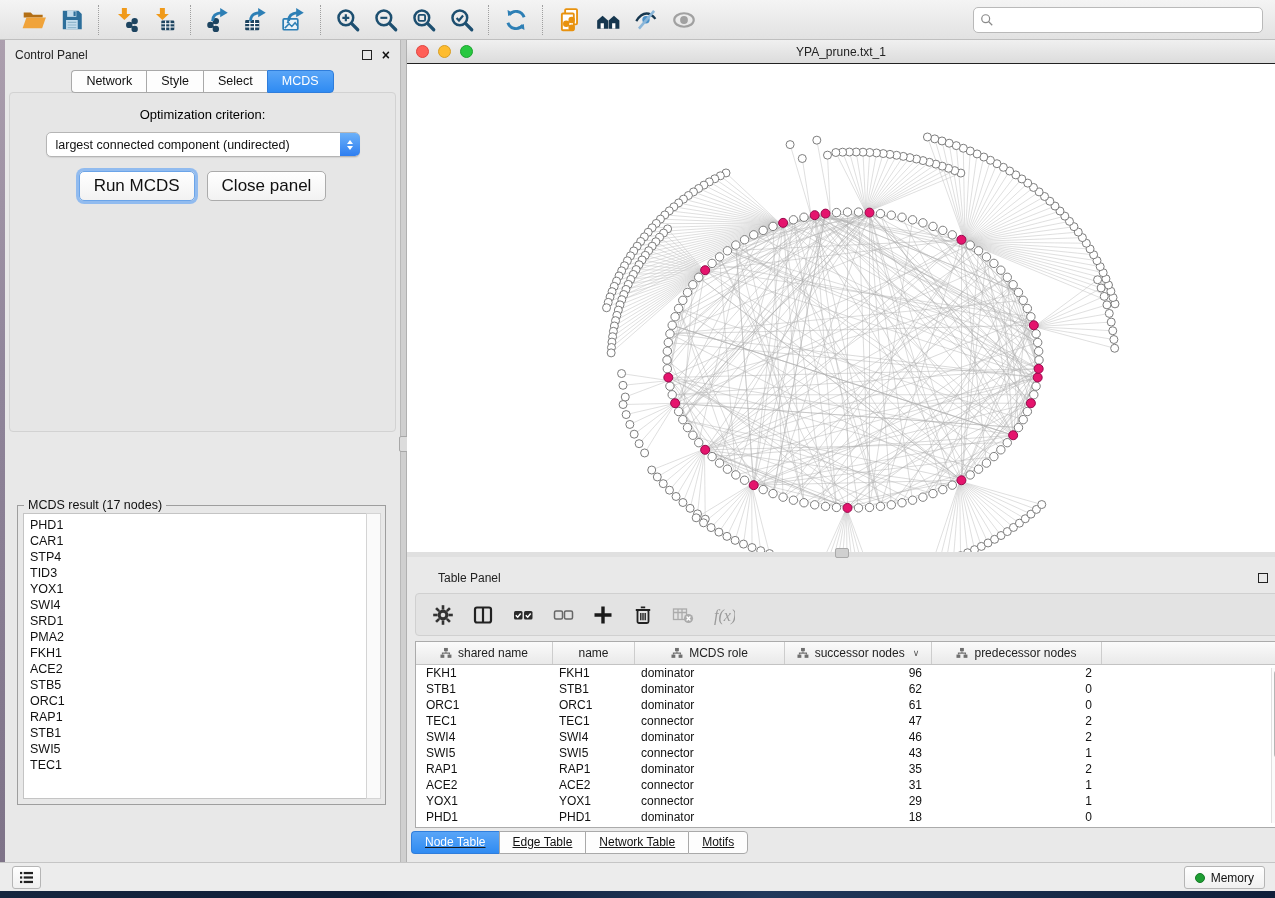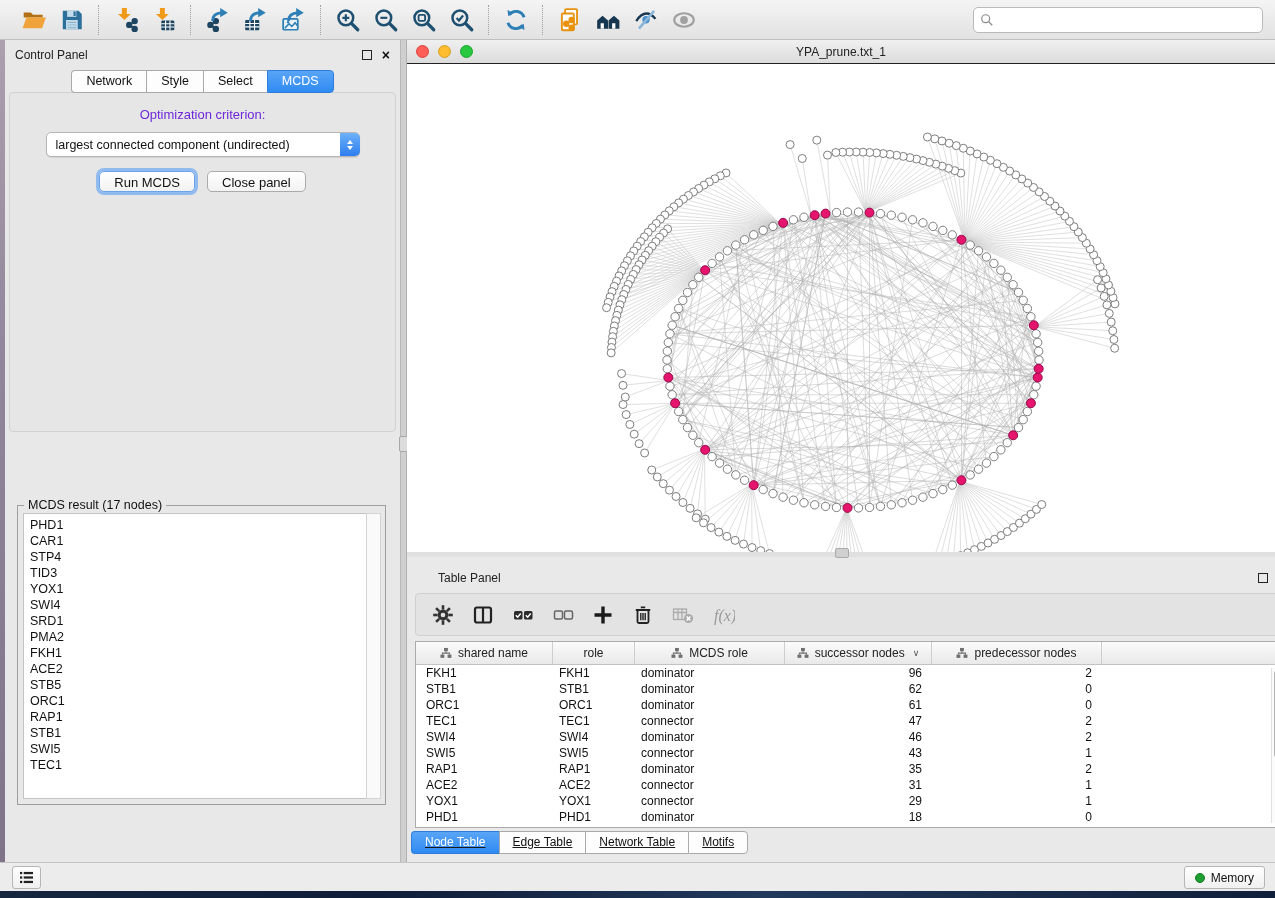--- a/index.html
+++ b/index.html
@@ -32,31 +32,31 @@
   .win-btns{display:flex;align-items:center;gap:10px;padding-top:4px;}
   .float-btn{width:8px;height:8px;border:1.4px solid #222;display:inline-block;background:transparent;}
   .close-btn{font-size:14px;font-weight:bold;color:#111;line-height:10px;}
   .cp-tabs{display:flex;justify-content:center;margin-top:4px;position:relative;z-index:2;}
   .cp-tab{font-size:12.5px;padding:3px 14px 4px;background:#fdfdfd;border:1px solid #a9a9a9;border-right:none;color:#111;}
   .cp-tab:first-child{border-top-left-radius:4px;border-bottom-left-radius:4px;}
   .cp-tab:last-child{border-right:1px solid #a9a9a9;border-top-right-radius:4px;border-bottom-right-radius:4px;}
   .cp-tab.active{background:linear-gradient(#59a5f7,#2f8bf2);color:#fff;border-color:#2f7ddb;text-align:right;}
   .cp-content{position:absolute;left:4px;right:4px;top:52px;bottom:430px;background:#e6e6e6;
     border:1px solid #d2d2d2;border-radius:4px;padding-top:14px;}
-  .opt-label{text-align:center;font-size:13px;color:#6d28d9;margin-bottom:10px;}
+  .opt-label{text-align:center;font-size:13px;color:#000000;margin-bottom:10px;}
   .dropdown{margin:0 auto;width:312px;height:23px;background:#fff;border:1px solid #b5b5b5;border-radius:5px;
     display:flex;align-items:center;position:relative;box-shadow:0 1px 1px rgba(0,0,0,.08);}
   .dropdown .dd-text{flex:1;font-size:12.5px;padding-left:9px;color:#111;white-space:nowrap;}
   .dd-stepper{width:20px;height:23px;margin-right:-1px;border-radius:0 5px 5px 0;
     background:linear-gradient(#6cb1f9,#2e7ef0);display:flex;flex-direction:column;align-items:center;justify-content:center;gap:2px;}
   .dd-up{width:0;height:0;border-left:3.5px solid transparent;border-right:3.5px solid transparent;border-bottom:4.5px solid #fff;}
   .dd-down{width:0;height:0;border-left:3.5px solid transparent;border-right:3.5px solid transparent;border-top:4.5px solid #fff;}
   .cp-buttons{display:flex;justify-content:center;gap:12px;margin-top:14px;}
-  .btn{font-size:13px;color:#111;background:linear-gradient(#ffffff,#f2f2f2);
-    border:1px solid #ababab;border-radius:5px;padding:3px 14px 4px;height:21px;box-sizing:border-box;}
+  .btn{font-size:17px;color:#111;background:linear-gradient(#ffffff,#f2f2f2);
+    border:1px solid #ababab;border-radius:5px;padding:3px 14px 4px;height:30px;box-sizing:border-box;}
   .btn.focused{box-shadow:0 0 0 3px rgba(100,165,245,.65);border-color:#6ba4e8;}
   .result-box{position:absolute;left:12px;right:14px;top:465px;bottom:57px;
     border:1px solid #9e9e9e;background:#e8e8e8;}
   .result-legend{position:absolute;top:-8px;left:6px;background:#e8e8e8;padding:0 4px;font-size:12.5px;color:#111;}
   .result-list{position:absolute;left:5px;right:18px;top:7px;bottom:5px;background:#fff;
     border:1px solid #c4c4c4;overflow:hidden;padding:3px 0 0 6px;}
   .result-item{font-size:12.5px;line-height:16px;color:#111;}
   .result-scroll{position:absolute;right:4px;top:7px;bottom:5px;width:13px;background:#fafafa;border:1px solid #d4d4d4;}
   
   .v-splitter{position:absolute;left:400px;top:40px;width:7px;height:822px;background:#cfcfcf;border-left:1px solid #b8b8b8;border-right:1px solid #b0b0b0;box-sizing:border-box;}
@@ -1176,21 +1176,21 @@
               <g fill="#6f6f6f">
                 <rect x="4.2" y="0.5" width="4" height="3.4"></rect>
                 <rect x="0.5" y="7.4" width="4" height="3.4"></rect>
                 <rect x="7.9" y="7.4" width="4" height="3.4"></rect>
               </g>
               <path d="M6.2 3.9v2M2.5 7.4V5.9h7.4v1.5" fill="none" stroke="#6f6f6f" stroke-width="1.1"></path>
             </svg>
             <span>shared name</span>
           </div>
           <div class="th" style="width: 82px;">
-            <span>role</span>
+            <span>name</span>
           </div>
           <div class="th" style="width: 150px;">
             <svg viewBox="0 0 12.5 11.5">
               <g fill="#6f6f6f">
                 <rect x="4.2" y="0.5" width="4" height="3.4"></rect>
                 <rect x="0.5" y="7.4" width="4" height="3.4"></rect>
                 <rect x="7.9" y="7.4" width="4" height="3.4"></rect>
               </g>
               <path d="M6.2 3.9v2M2.5 7.4V5.9h7.4v1.5" fill="none" stroke="#6f6f6f" stroke-width="1.1"></path>
             </svg>

